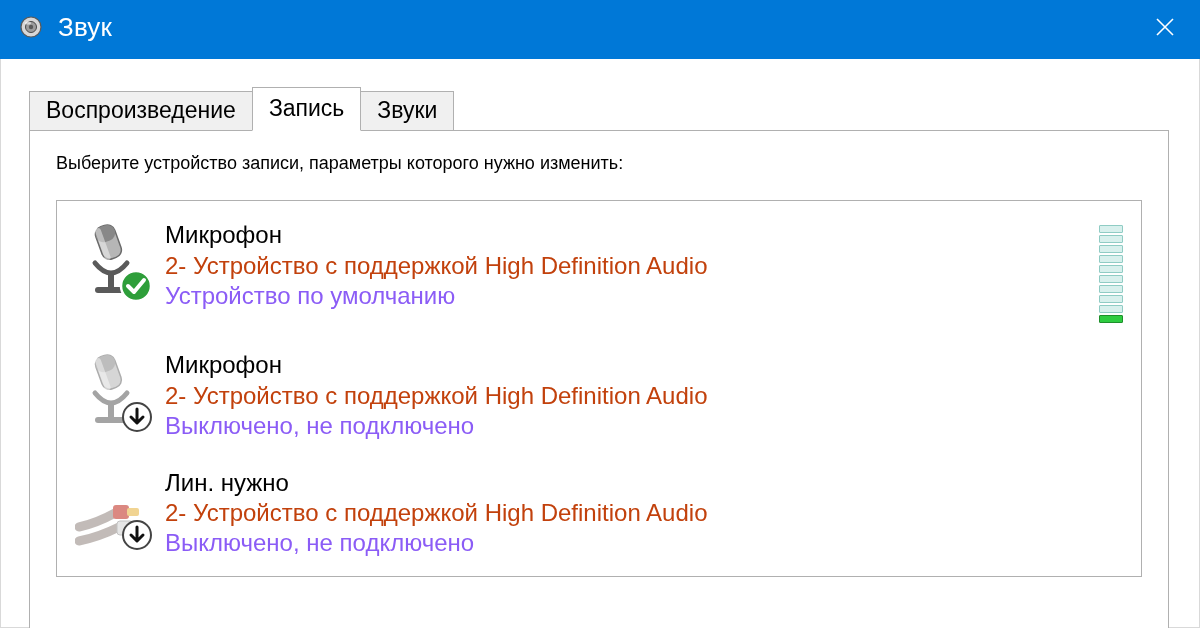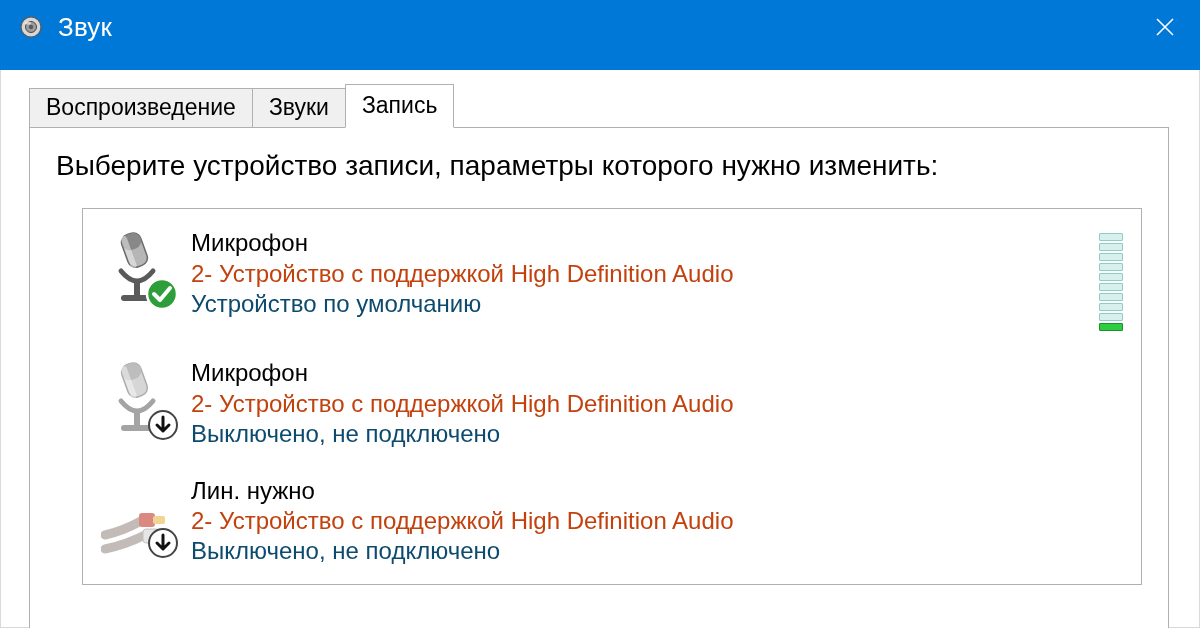--- a/index.html
+++ b/index.html
@@ -1,39 +1,39 @@
 <!DOCTYPE html>
 <html><head>
 <meta charset="utf-8">
 <style>
   html,body{margin:0;padding:0;font-family:"Segoe UI",Tahoma,Arial,sans-serif;background:#fff;color:#000;}
   .window{width:1200px;height:628px;box-sizing:border-box;display:flex;flex-direction:column;overflow:hidden;}
   
-  .titlebar{background:#0078D7;color:#fff;height:54px;display:flex;align-items:center;justify-content:space-between;padding:0 0 16px 18px;}
+  .titlebar{background:#0078D7;color:#fff;height:54px;display:flex;align-items:center;justify-content:space-between;padding:0 0 5px 18px;}
   .titlebar-left{display:flex;align-items:center;gap:14px;}
   .title-text{font-size:26px;font-weight:400;letter-spacing:0.2px;}
   .sysicon{width:26px;height:26px;display:flex;align-items:center;justify-content:center;}
   .close-btn{width:70px;height:54px;display:flex;align-items:center;justify-content:center;color:#fff;}
   .close-x{font-size:26px;font-weight:300;line-height:1;}
   
-  .body{flex:1;background:#fff;padding:14px 30px 0 28px;box-sizing:border-box;border:1px solid #d9d9d9;border-top:none;position:relative;}
+  .body{flex:1;background:#fff;padding:28px 30px 0 28px;box-sizing:border-box;border:1px solid #d9d9d9;border-top:none;position:relative;}
   
   .tabstrip{display:flex;align-items:flex-end;margin-bottom:-1px;position:relative;z-index:2;}
   .tab{border:1px solid #b0b0b0;background:#f0f0f0;padding:7px 16px 8px 16px;font-size:23px;line-height:1;margin-right:-1px;position:relative;}
   .tab.active{background:#fff;border-bottom-color:#fff;padding-top:9px;padding-bottom:10px;z-index:3;}
   
   .tabpanel{border:1px solid #b0b0b0;background:#fff;padding:22px 26px 0 26px;box-sizing:border-box;height:100%;}
-  .instruction{font-size:28px;margin:0 0 26px 0;font-weight:400;}
-  .device-list{border:1px solid #b0b0b0;padding:10px 14px 0 14px;box-sizing:border-box;overflow:hidden;margin-left:26px;}
+  .instruction{font-size:18px;margin:0 0 26px 0;font-weight:400;}
+  .device-list{border:1px solid #b0b0b0;padding:10px 14px 0 14px;box-sizing:border-box;overflow:hidden;}
   .device-row{display:flex;align-items:flex-start;padding:10px 4px 18px 4px;}
   .dev-icon{width:72px;flex:0 0 72px;height:78px;position:relative;}
   .dev-text{flex:1;padding-left:18px;}
   .dev-name{font-size:24px;font-weight:400;color:#000;line-height:1.15;}
   .dev-driver{font-size:24px;color:#c2410c;line-height:1.25;margin-top:2px;}
-  .dev-status{font-size:24px;color:#0c4a6e;line-height:1.25;}
+  .dev-status{font-size:24px;color:#8b5cf6;line-height:1.25;}
   
   .level-meter{width:24px;display:flex;flex-direction:column;justify-content:flex-start;gap:2px;padding-top:4px;}
   .lvl-seg{height:6px;background:#d8f0ed;border:1px solid #8fccc4;border-radius:1px;}
   .lvl-seg.lit{background:#2ecc40;border-color:#1d8f2b;}
   
   svg{display:block;}
   .badge{position:absolute;right:-6px;bottom:-4px;}
 </style>
 </head>
 <body>
@@ -58,22 +58,22 @@
             <path d="M2 2 L18 18 M18 2 L2 18" stroke="#fff" stroke-width="1.6"></path>
           </svg>
       </span>
     </div>
   </div>
 
   <div class="body">
 
     <div class="tabstrip">
       <div class="tab">Воспроизведение</div>
+      <div class="tab active">Запись</div>
       <div class="tab">Звуки</div>
-      <div class="tab active">Запись</div>
     </div>
 
     <div class="tabpanel">
       <p class="instruction">Выберите устройство записи, параметры которого нужно изменить:</p>
 
       <div class="device-list" id="device-list">
 
       <div class="device-row">
     <div class="dev-icon">
       <svg width="72" height="78" viewBox="0 0 72 78" opacity="1">

